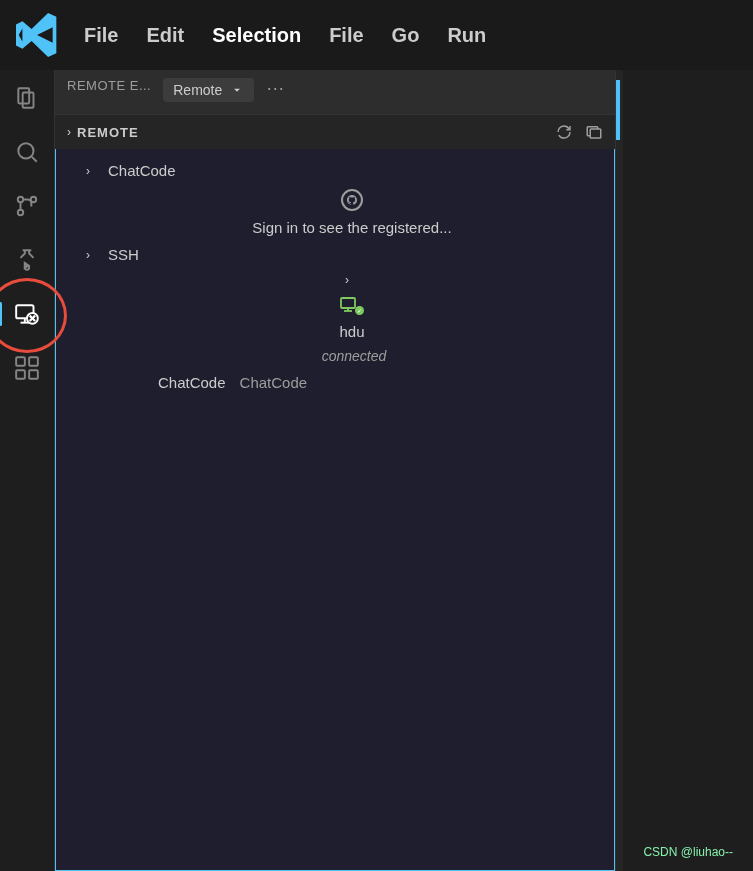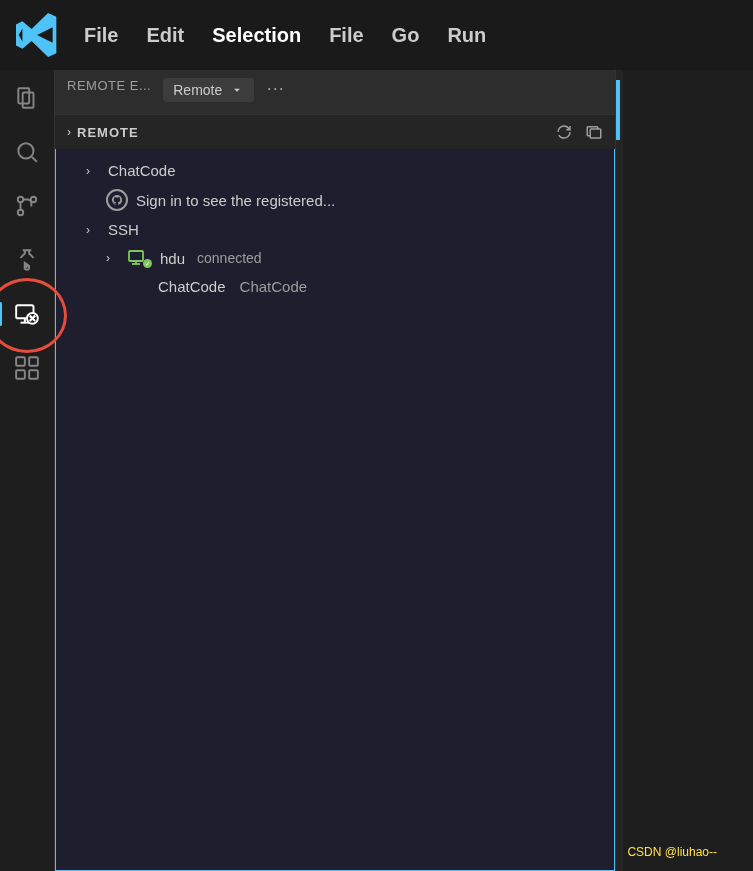--- a/index.html
+++ b/index.html
@@ -197,21 +197,21 @@
     .tree-item {
       display: flex;
       align-items: center;
       padding: 5px 16px;
       gap: 8px;
       cursor: pointer;
       color: #cccccc;
       font-size: 15px;
     }
     .tree-item-indent1 { padding-left: 30px; }
-    .tree-item-indent2 { padding-left: 50px; }
+    .tree-item-indent2 { padding-left: 50px; flex-direction: column; }
     .tree-item-indent4 { padding-left: 102px; }
 
     .tree-chevron {
       color: #cccccc;
       font-size: 12px;
       width: 14px;
     }
 
     
     .github-icon {
@@ -223,20 +223,21 @@
       align-items: center;
       justify-content: center;
       color: #9d9d9d;
       font-size: 10px;
     }
 
     .text-connected {
       color: #9d9d9d;
       font-size: 14px;
       margin-left: 4px;
+      font-style: italic;
     }
     .text-chatcode-gray {
       color: #9d9d9d;
       font-size: 15px;
       margin-left: 6px;
     }
 
     
     .right-strip {
       width: 8px;
@@ -247,22 +248,22 @@
       width: 4px;
       height: 60px;
       background: #4fc3f7;
       margin-top: 10px;
     }
 
     
     .watermark {
       position: absolute;
       bottom: 12px;
-      right: 36px;
-      color: #fde047;
+      right: 20px;
+      color: #86efac;
       font-size: 12px;
     }
   </style>
 </head>
 <body>
 
 <div class="titlebar">
 
   <svg class="titlebar-logo" viewBox="0 0 24 24" fill="currentColor">
     <path d="M17.5 0L8.5 8.75 3.5 4.5 0 6.25v11.5l3.5 1.75 5-4.25 9 8.75 4.5-2V2L17.5 0zM20 16.25L11.5 12 20 7.75v8.5zM3.5 15.5L1.5 12l2-3.5V15.5z"></path>

